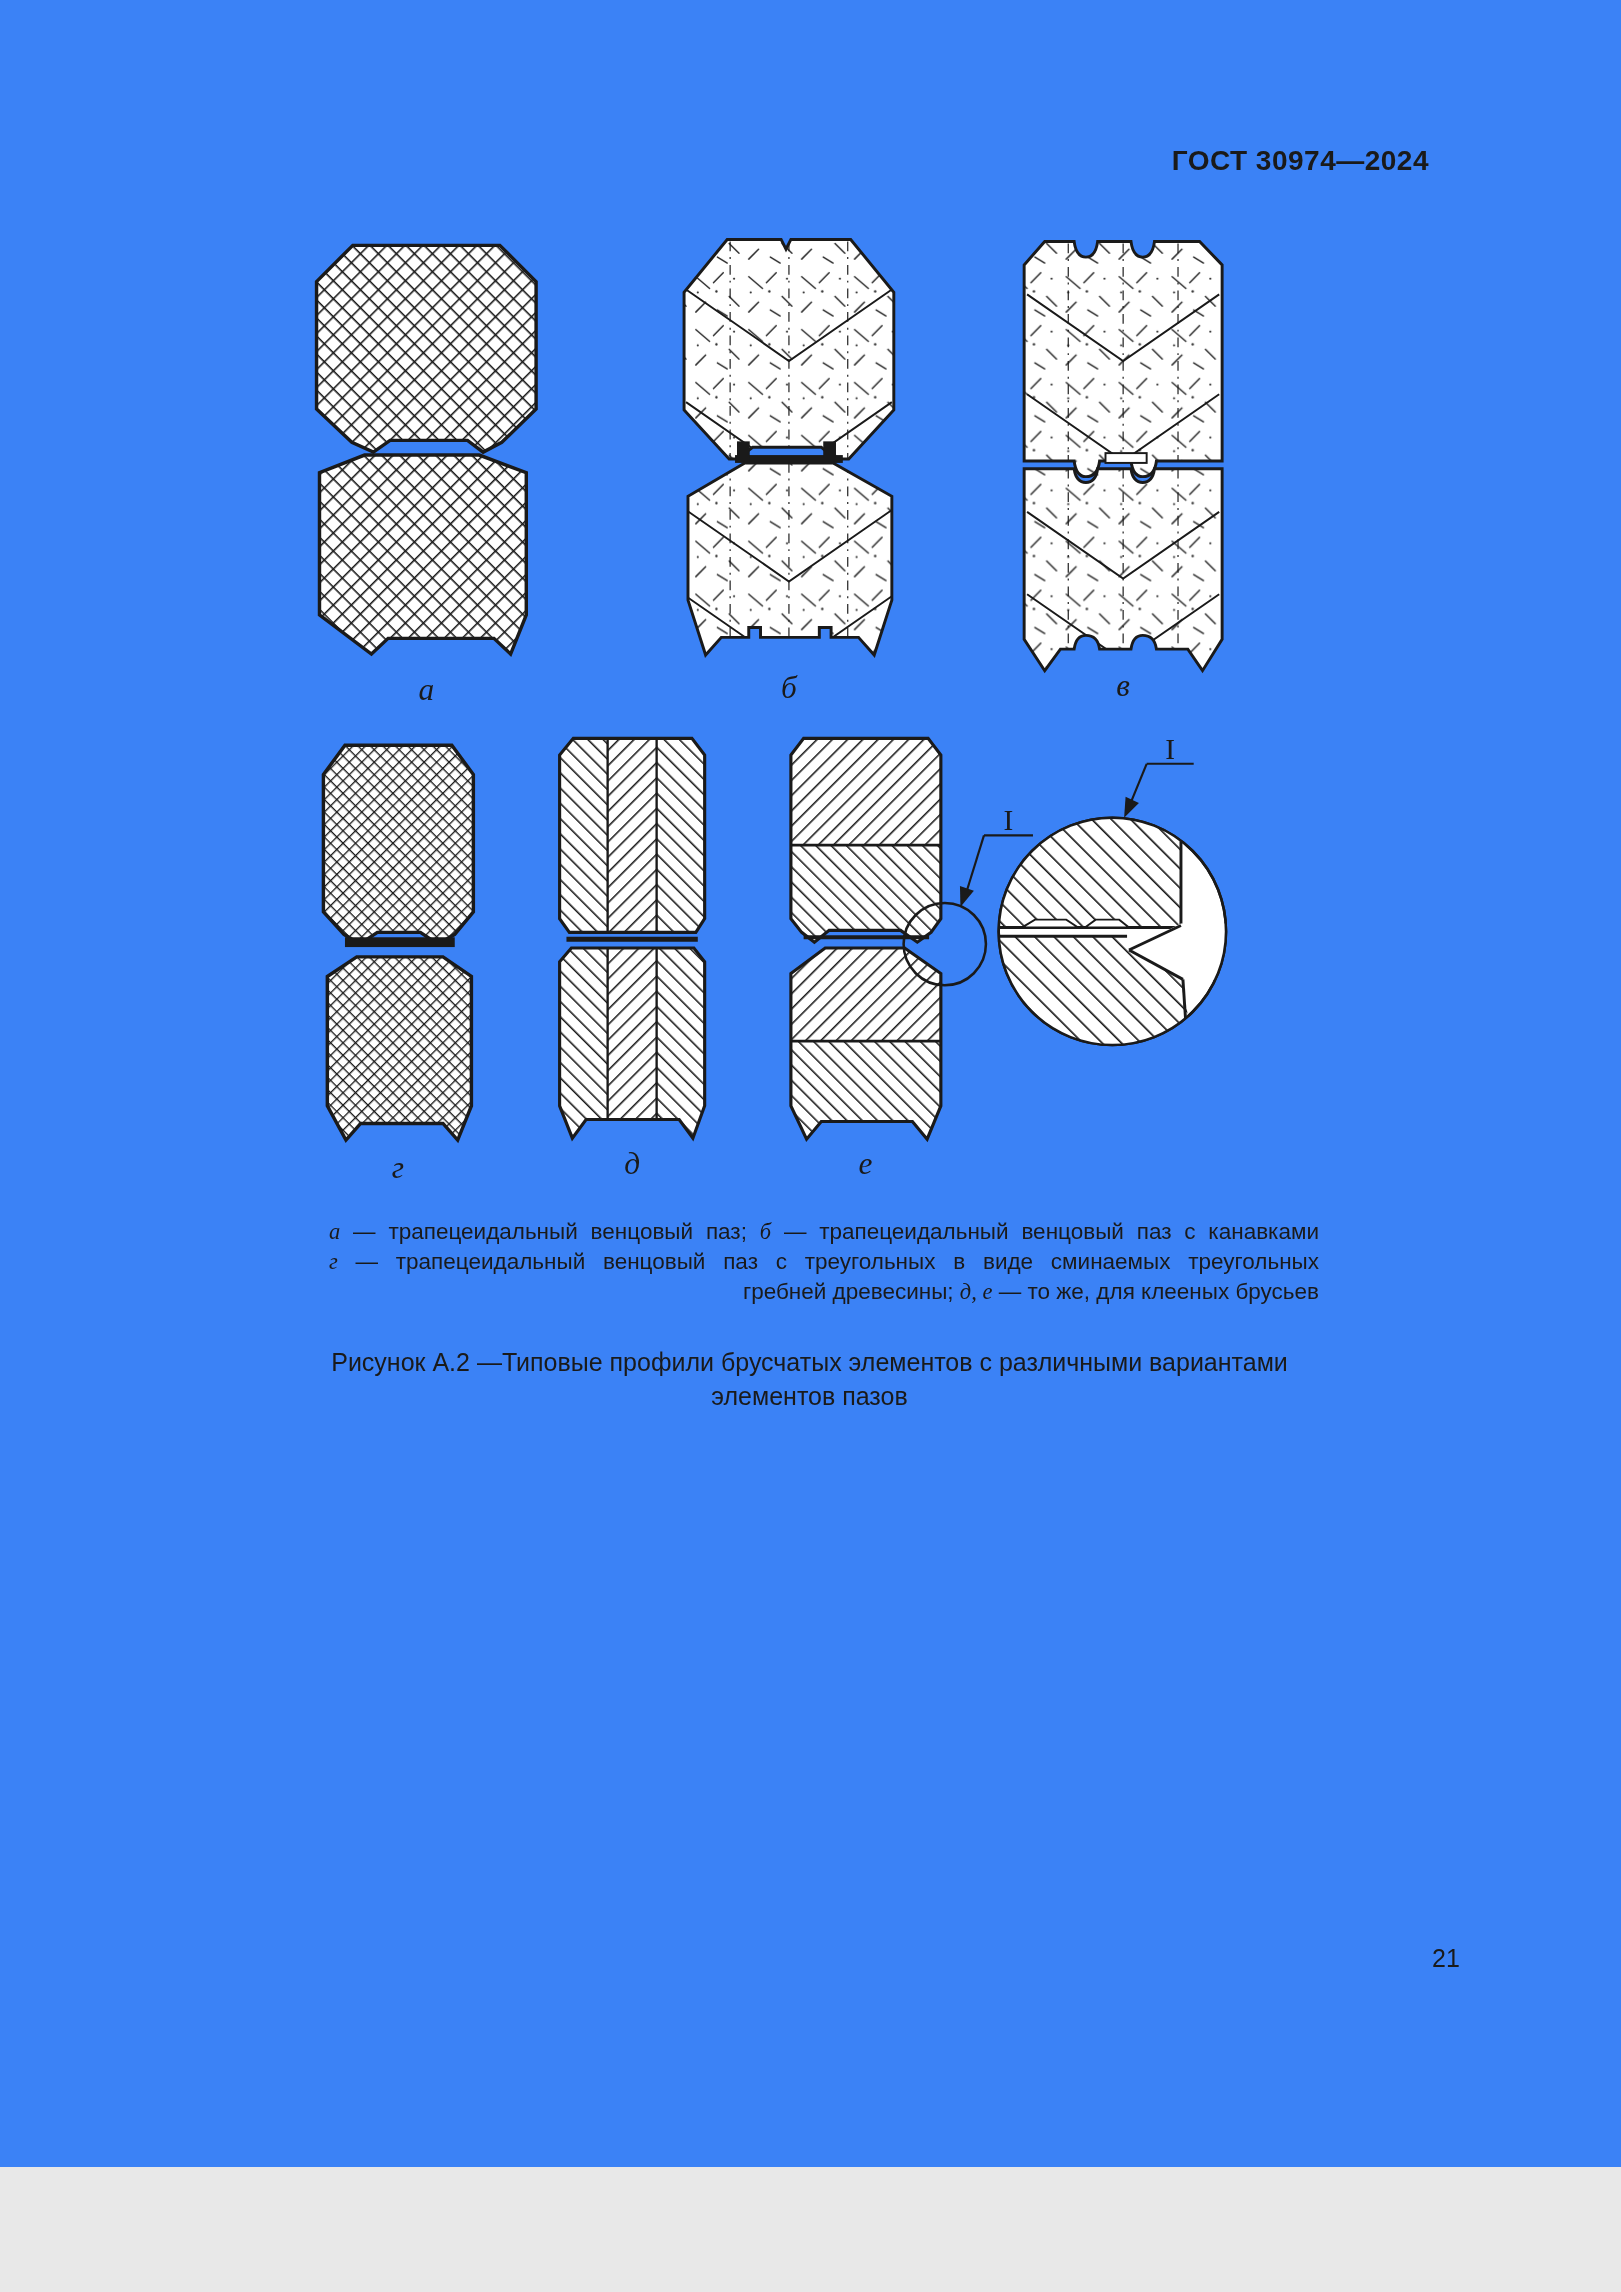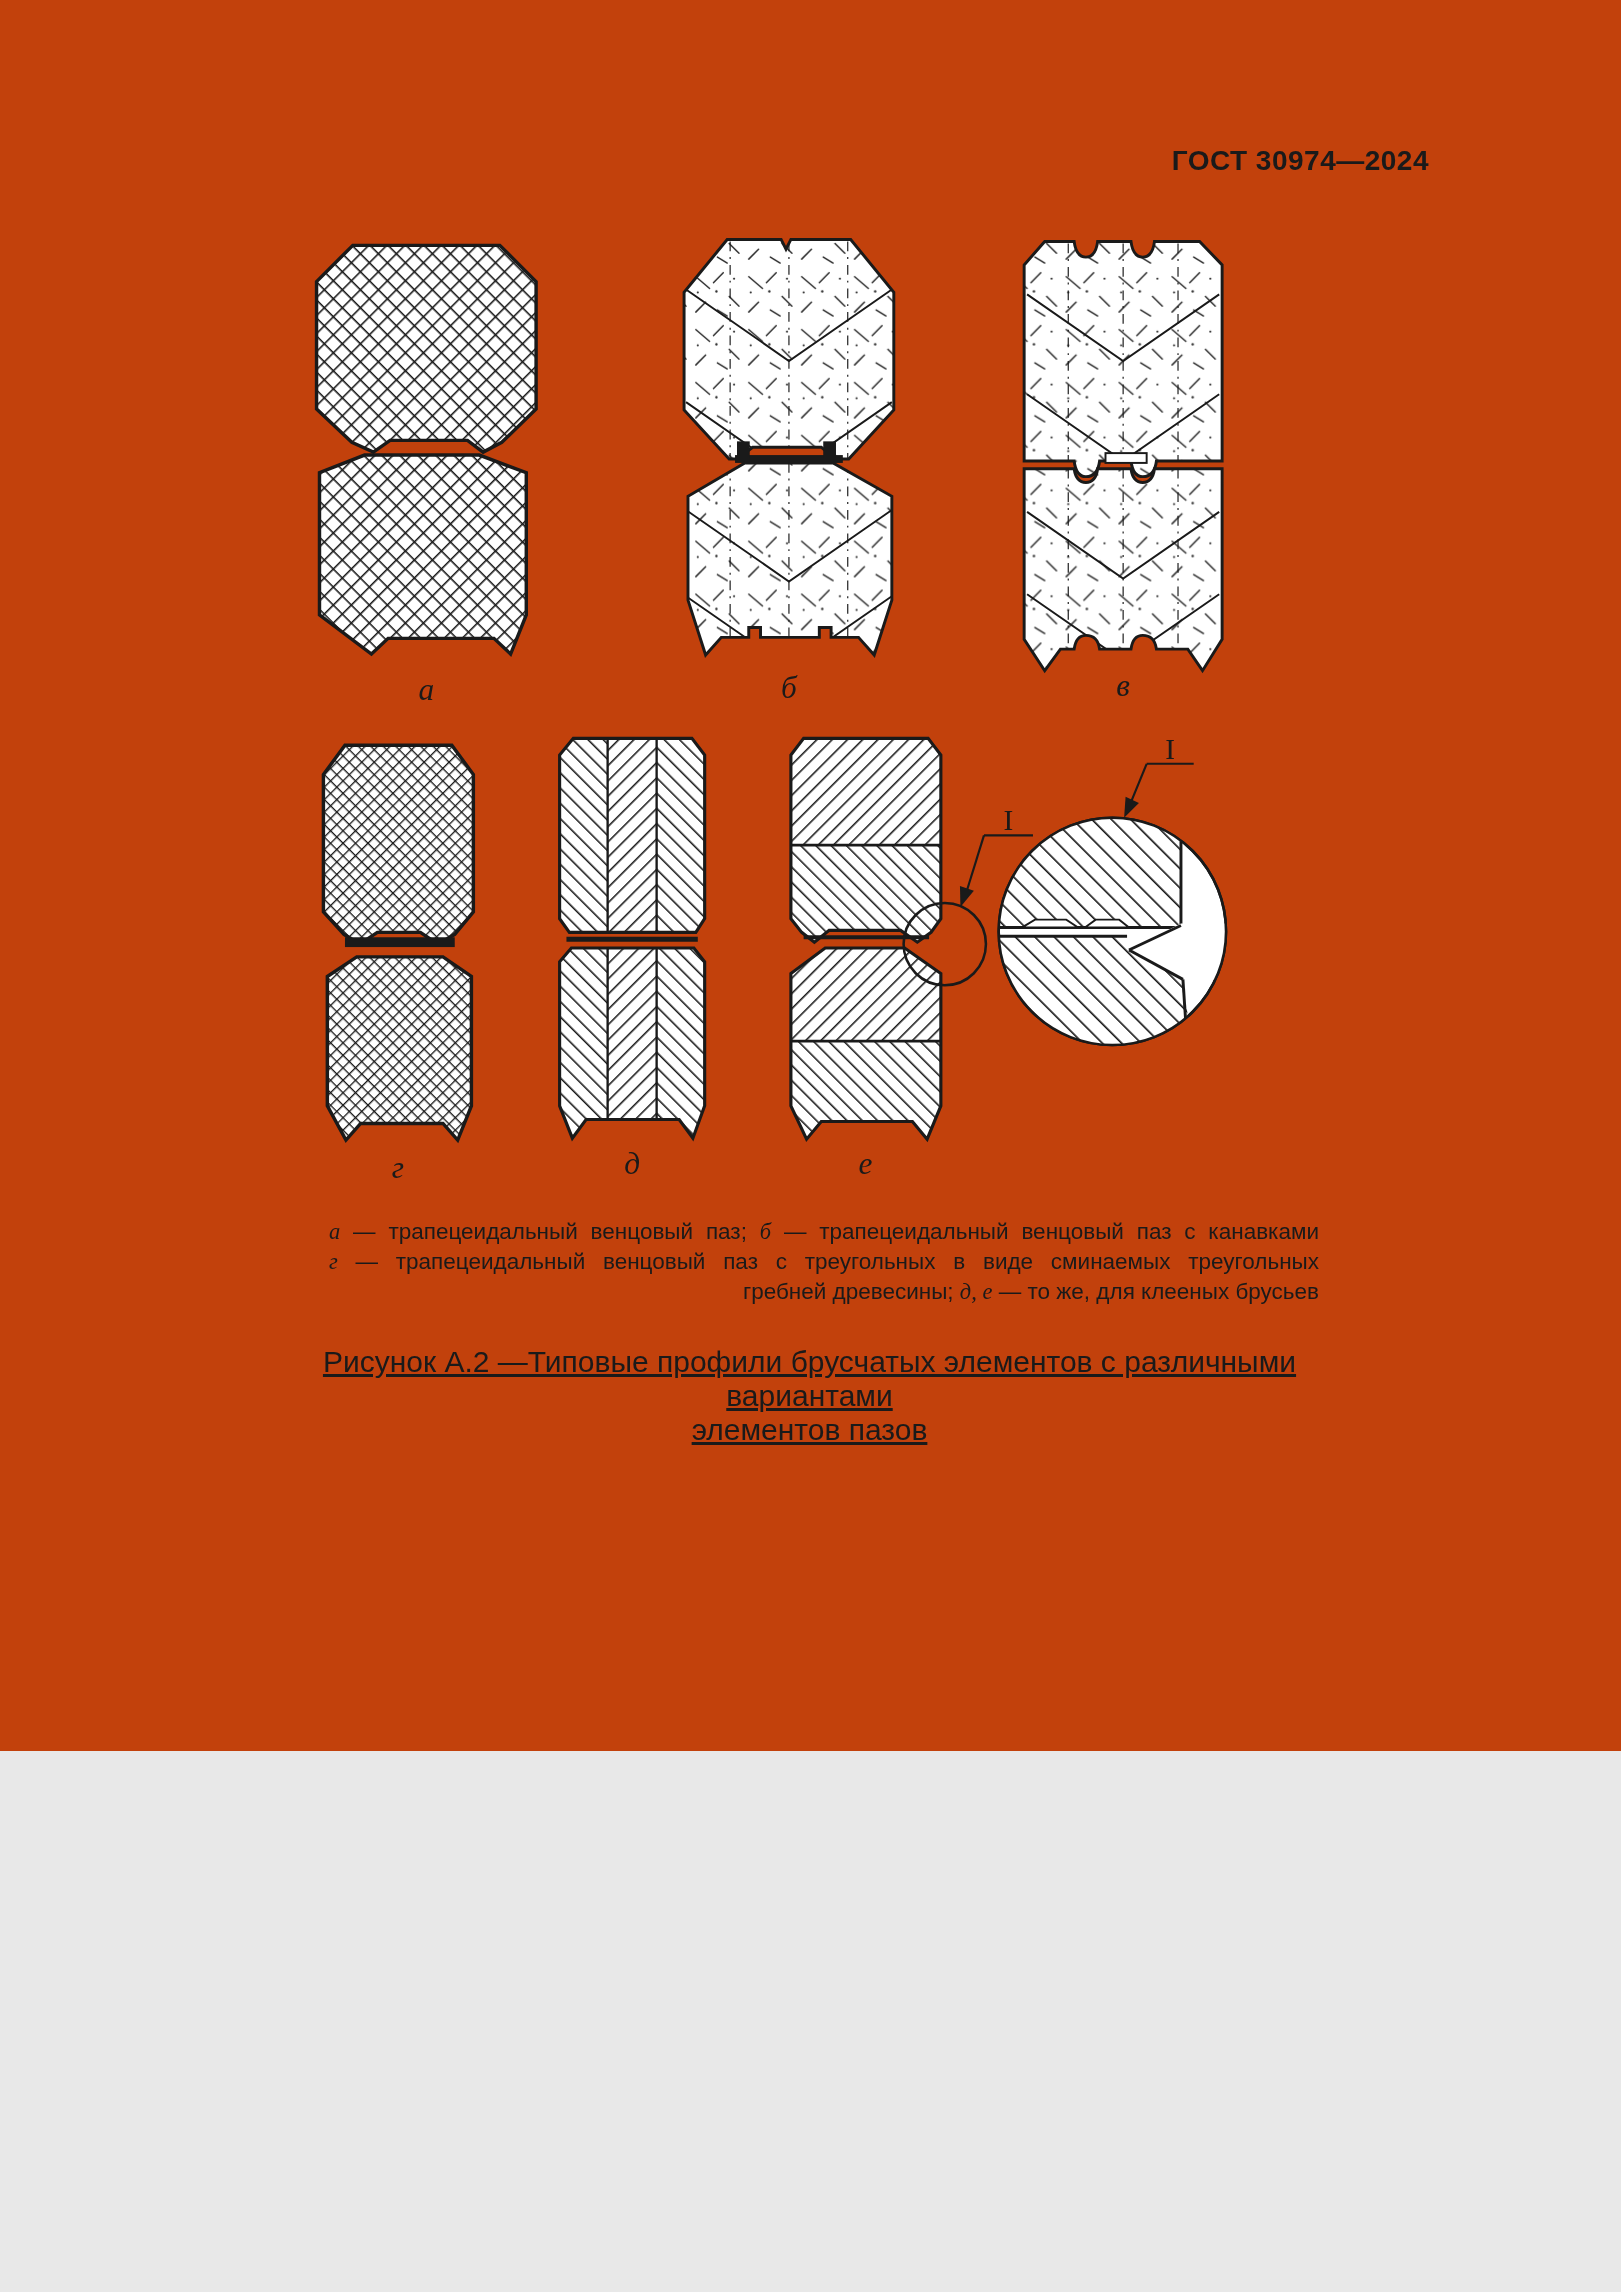--- a/index.html
+++ b/index.html
@@ -1,26 +1,26 @@
 <!DOCTYPE html>
 <html><head>
 <meta charset="utf-8">
 <style>
   html,body{margin:0;padding:0;background:#e8e8e8;}
-  .page{position:relative;width:1621px;height:1751px;background:#c2410c;overflow:hidden;
+  .page{position:relative;width:1621px;height:2167px;background:#3b82f6;overflow:hidden;
         font-family:"Liberation Sans",sans-serif;color:#1a1a1a;}
   .doc-header{position:absolute;top:145px;left:0;right:192px;text-align:right;
               font-size:28px;font-weight:700;letter-spacing:0.5px;}
   .fig-svg{position:absolute;left:0;top:0;width:1621px;height:2293px;}
   .notes{position:absolute;left:300px;top:1217px;width:1019px;font-size:22.5px;line-height:30px;}
   .notes .jline{text-align:justify;text-align-last:justify;margin-left:29px;}
   .notes .cline{text-align:right;}
   .notes i{font-family:"Liberation Serif",serif;font-style:italic;}
   .fig-caption{position:absolute;left:300px;top:1345px;width:1019px;text-align:center;
-               font-size:30px;line-height:34px;text-decoration:underline;}
+               font-size:25px;line-height:34px;}
   .page-number{position:absolute;left:1392px;top:1944px;font-size:25px;margin-left:40px;}
   svg text.flabel{font-family:"Liberation Serif",serif;font-style:italic;font-size:32px;fill:#1a1a1a;}
   svg text.dlabel{font-family:"Liberation Serif",serif;font-size:30px;fill:#1a1a1a;}
 </style>
 </head>
 <body>
 
 <div class="page">
 
   <div class="doc-header">ГОСТ 30974—2024</div>

